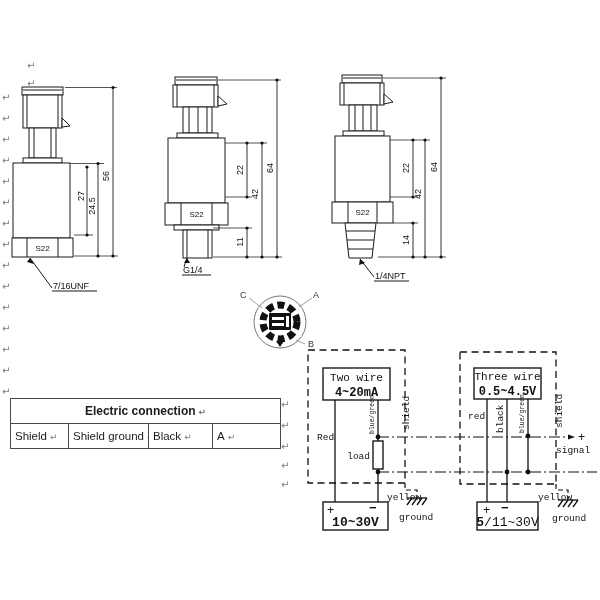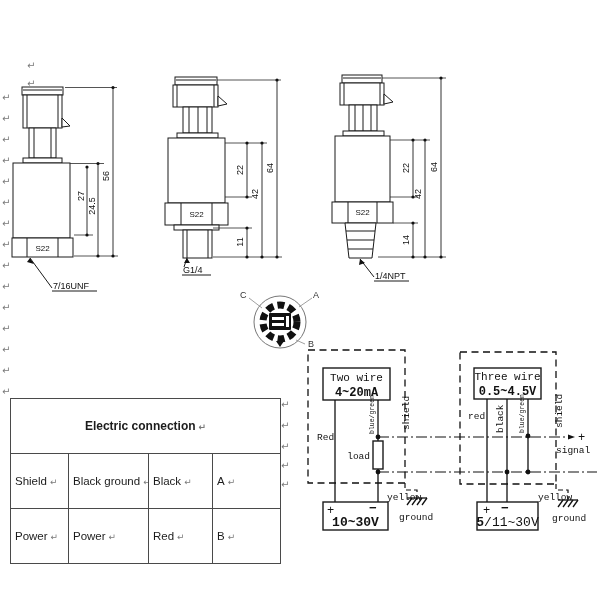--- a/index.html
+++ b/index.html
@@ -29,21 +29,21 @@
   .t-box2{font:bold 12px "Liberation Mono",monospace;}
   .t-pm{font:bold 13px "Liberation Mono",monospace;}
   .t-supply{font:bold 13px "Liberation Mono",monospace;}
   .t-plus{font:12px "Liberation Mono",monospace;}
   .b{font-weight:bold;}
   .n{font-weight:normal;}
   
   .table-wrap{position:absolute;left:10px;top:398px;}
   table{border-collapse:collapse;table-layout:fixed;width:270px;
         font:11.5px "Liberation Sans",sans-serif;color:#1c1c1c;}
-  td{border:1px solid #4a4a4a;padding:18px 4px;height:18px;overflow:hidden;
+  td{border:1px solid #4a4a4a;padding:3px 4px;height:18px;overflow:hidden;
      white-space:nowrap;}
   tr.hdr td{text-align:center;font-weight:bold;font-size:12px;}
   .ret{color:#7a7a7a;font-size:9px;margin-left:3px;
        font-family:"DejaVu Sans",sans-serif;}
   .mark{position:absolute;font:10px "DejaVu Sans",sans-serif;color:#7a7a7a;}
 </style>
 </head>
 <body>
 
 <svg width="600" height="600" viewBox="0 0 600 600">
@@ -303,29 +303,23 @@
         <col style="width:80px">
         <col style="width:64px">
         <col style="width:68px">
       </colgroup>
     <tbody>
         <tr class="hdr">
       <td colspan="4"><span>Electric connection</span><span class="ret">↵</span></td>
     </tr>
     <tr>
       <td><span>Shield</span><span class="ret">↵</span></td>
-      <td><span>Black ground</span><span class="ret">↵</span></td>
+      <td><span>Shield ground</span><span class="ret">↵</span></td>
       <td><span>Black</span><span class="ret">↵</span></td>
       <td><span>A</span><span class="ret">↵</span></td>
-    </tr>
-    <tr>
-      <td><span>Power</span><span class="ret">↵</span></td>
-      <td><span>Power</span><span class="ret">↵</span></td>
-      <td><span>Red</span><span class="ret">↵</span></td>
-      <td><span>B</span><span class="ret">↵</span></td>
     </tr>
   </tbody>
     </table>
 </div>
 
 <span class="mark" style="left:27px;top:60px">↵</span>
 <span class="mark" style="left:27px;top:78px">↵</span>
 <span class="mark" style="left:2px;top:92px">↵</span>
 <span class="mark" style="left:2px;top:113px">↵</span>
 <span class="mark" style="left:2px;top:134px">↵</span>

